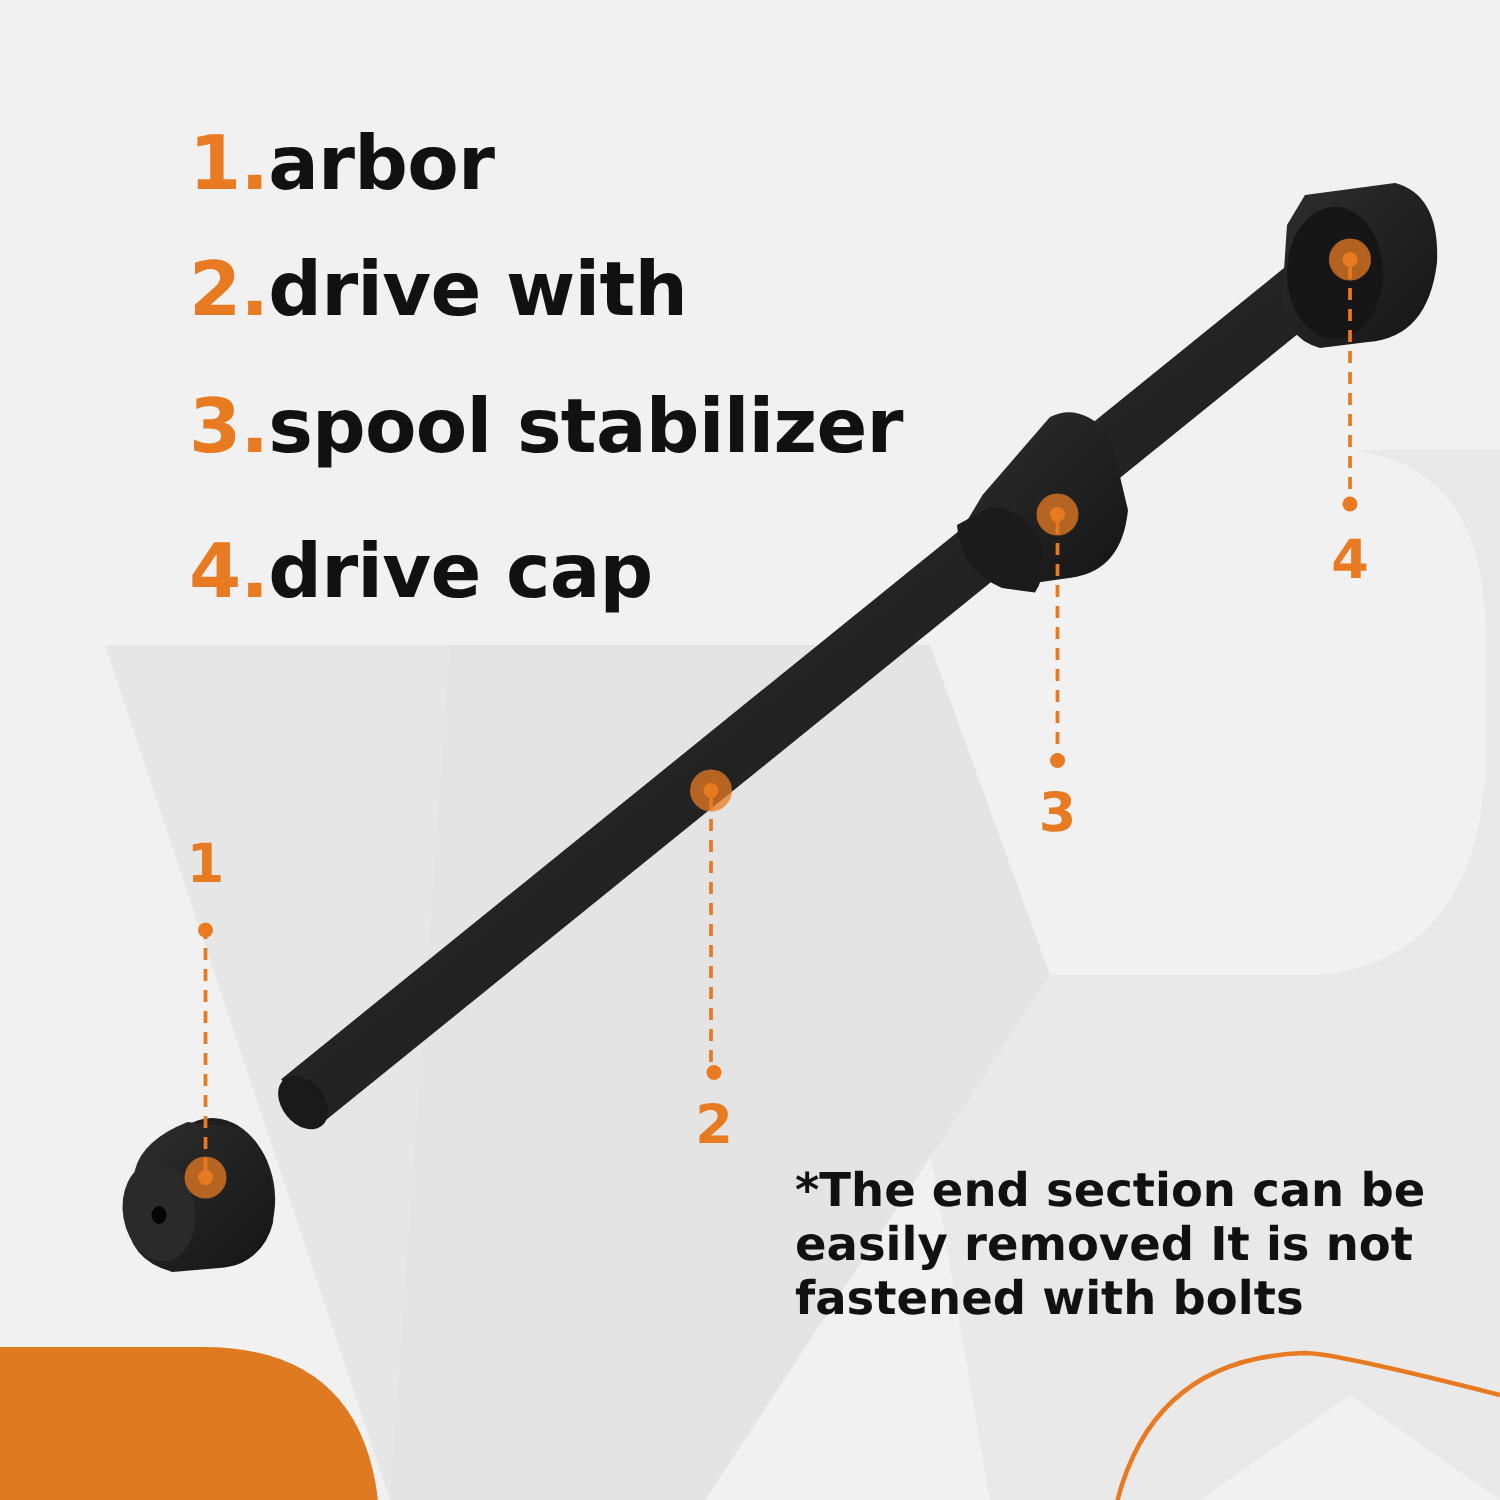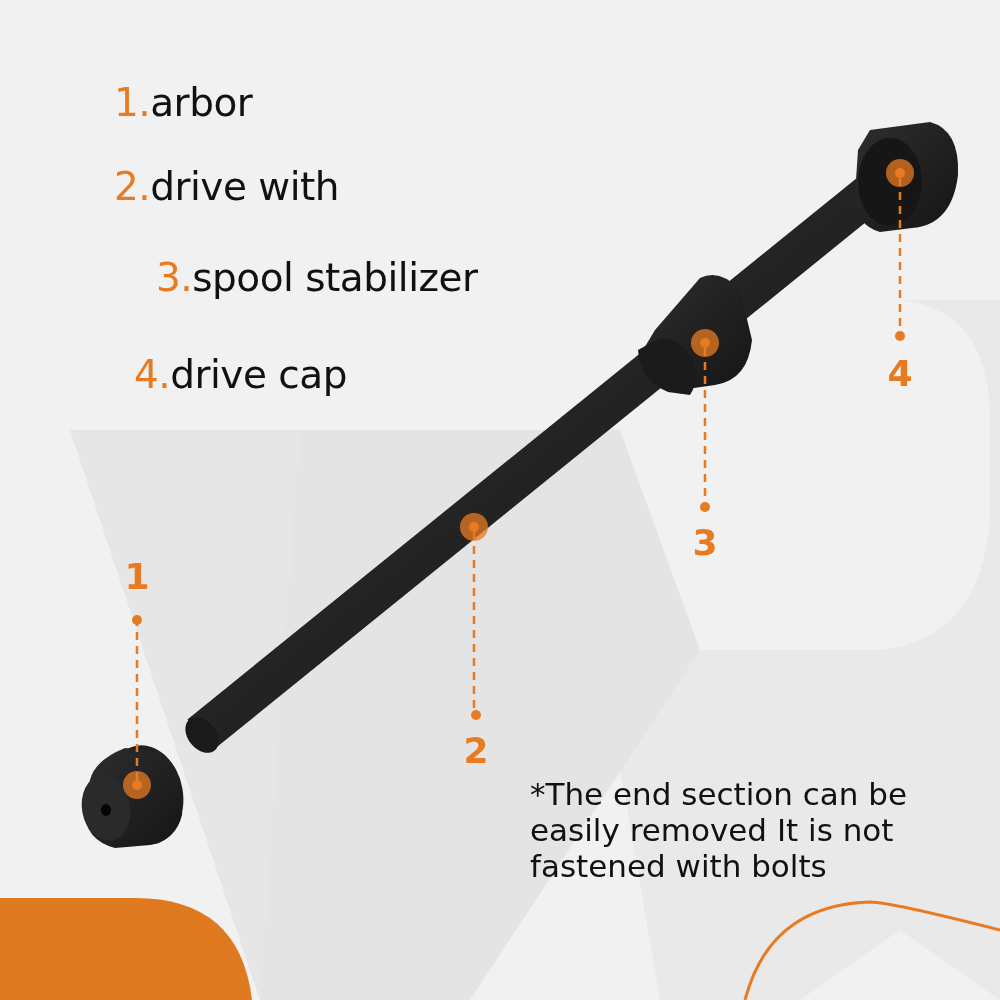--- a/index.html
+++ b/index.html
@@ -4,32 +4,33 @@
   <style>
     html, body { margin: 0; padding: 0; }
     body {
       width: 1000px; height: 1000px; overflow: hidden; position: relative;
       background: #f1f1f1;
       font-family: "DejaVu Sans", sans-serif;
     }
     .bg-svg { position: absolute; left: 0; top: 0; width: 1000px; height: 1000px; }
     .legend { position: absolute; left: 110px; top: 80px; }
     .legend-item {
-      position: absolute; left: 4px; white-space: nowrap;
-      font-size: 39px; font-weight: normal; color: #111; letter-spacing: -0.5px;
+      position: absolute; left: 16px; white-space: nowrap;
+      font-size: 50px; font-weight: bold; color: #111; letter-spacing: -0.5px;
     }
     .legend-item .num { color: #e87b22; }
     .callout-num {
       position: absolute; font-size: 36px; font-weight: bold; color: #e87b22;
       transform: translateX(-50%);
     }
     .note {
       position: absolute; left: 530px; top: 776px; width: 460px;
       font-size: 31px; line-height: 36px; color: #111;
       font-family: "DejaVu Sans", sans-serif;
+      font-weight: bold;
     }
   </style>
 </head>
 <body>
 
 <svg class="bg-svg" viewBox="0 0 1000 1000" xmlns="http://www.w3.org/2000/svg">
   <defs>
     <linearGradient id="rodGrad" x1="0" y1="0" x2="1" y2="1">
       <stop offset="0" stop-color="#3a3a3a"></stop>
       <stop offset="0.5" stop-color="#232323"></stop>
@@ -96,24 +97,24 @@
   </g>
 </svg>
 
 <div class="legend">
   <div class="legend-item" style="top:0px;">
     <span class="num">1.</span><span>arbor</span>
   </div>
   <div class="legend-item" style="top:84px;">
     <span class="num">2.</span><span>drive with</span>
   </div>
-  <div class="legend-item" style="top:175px;margin-left:42px;">
+  <div class="legend-item" style="top:175px;">
     <span class="num">3.</span><span>spool stabilizer</span>
   </div>
-  <div class="legend-item" style="top:272px;margin-left:20px;">
+  <div class="legend-item" style="top:272px;">
     <span class="num">4.</span><span>drive cap</span>
   </div>
 </div>
 
 <div class="callout-num" style="left:137px; top:556px;">1</div>
 <div class="callout-num" style="left:476px; top:730px;">2</div>
 <div class="callout-num" style="left:705px; top:522px;">3</div>
 <div class="callout-num" style="left:900px; top:353px;">4</div>
 
 <div class="note">*The end section can be easily removed It is not fastened with bolts</div>

